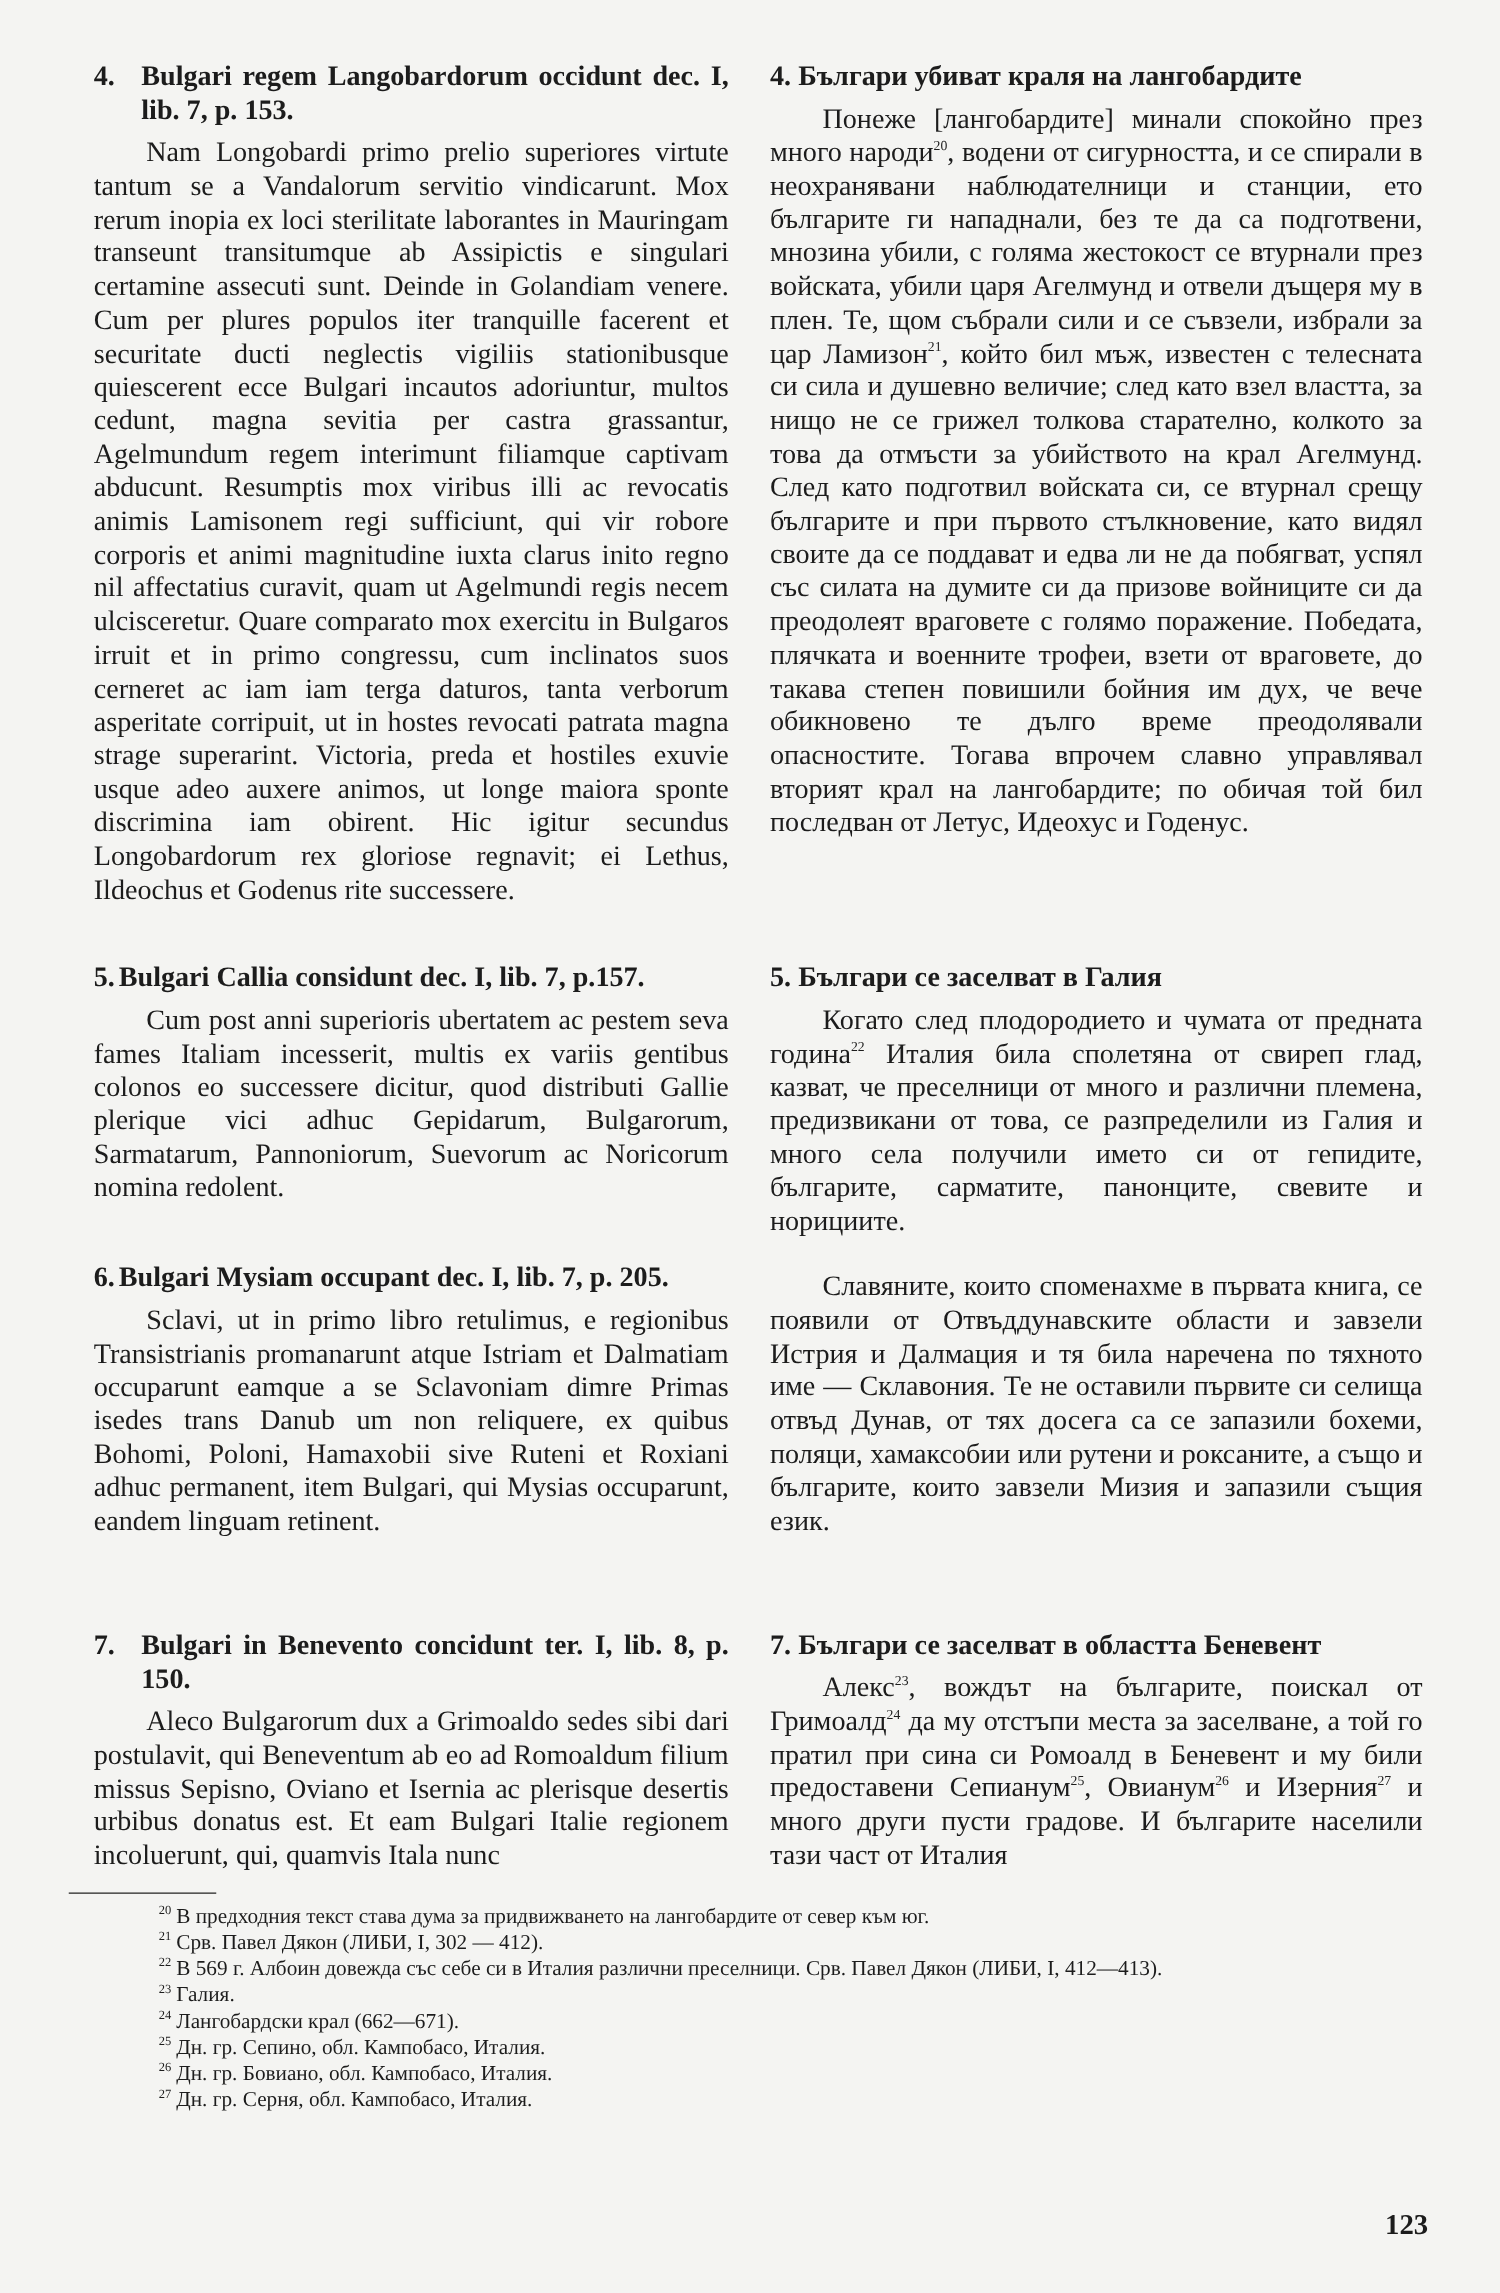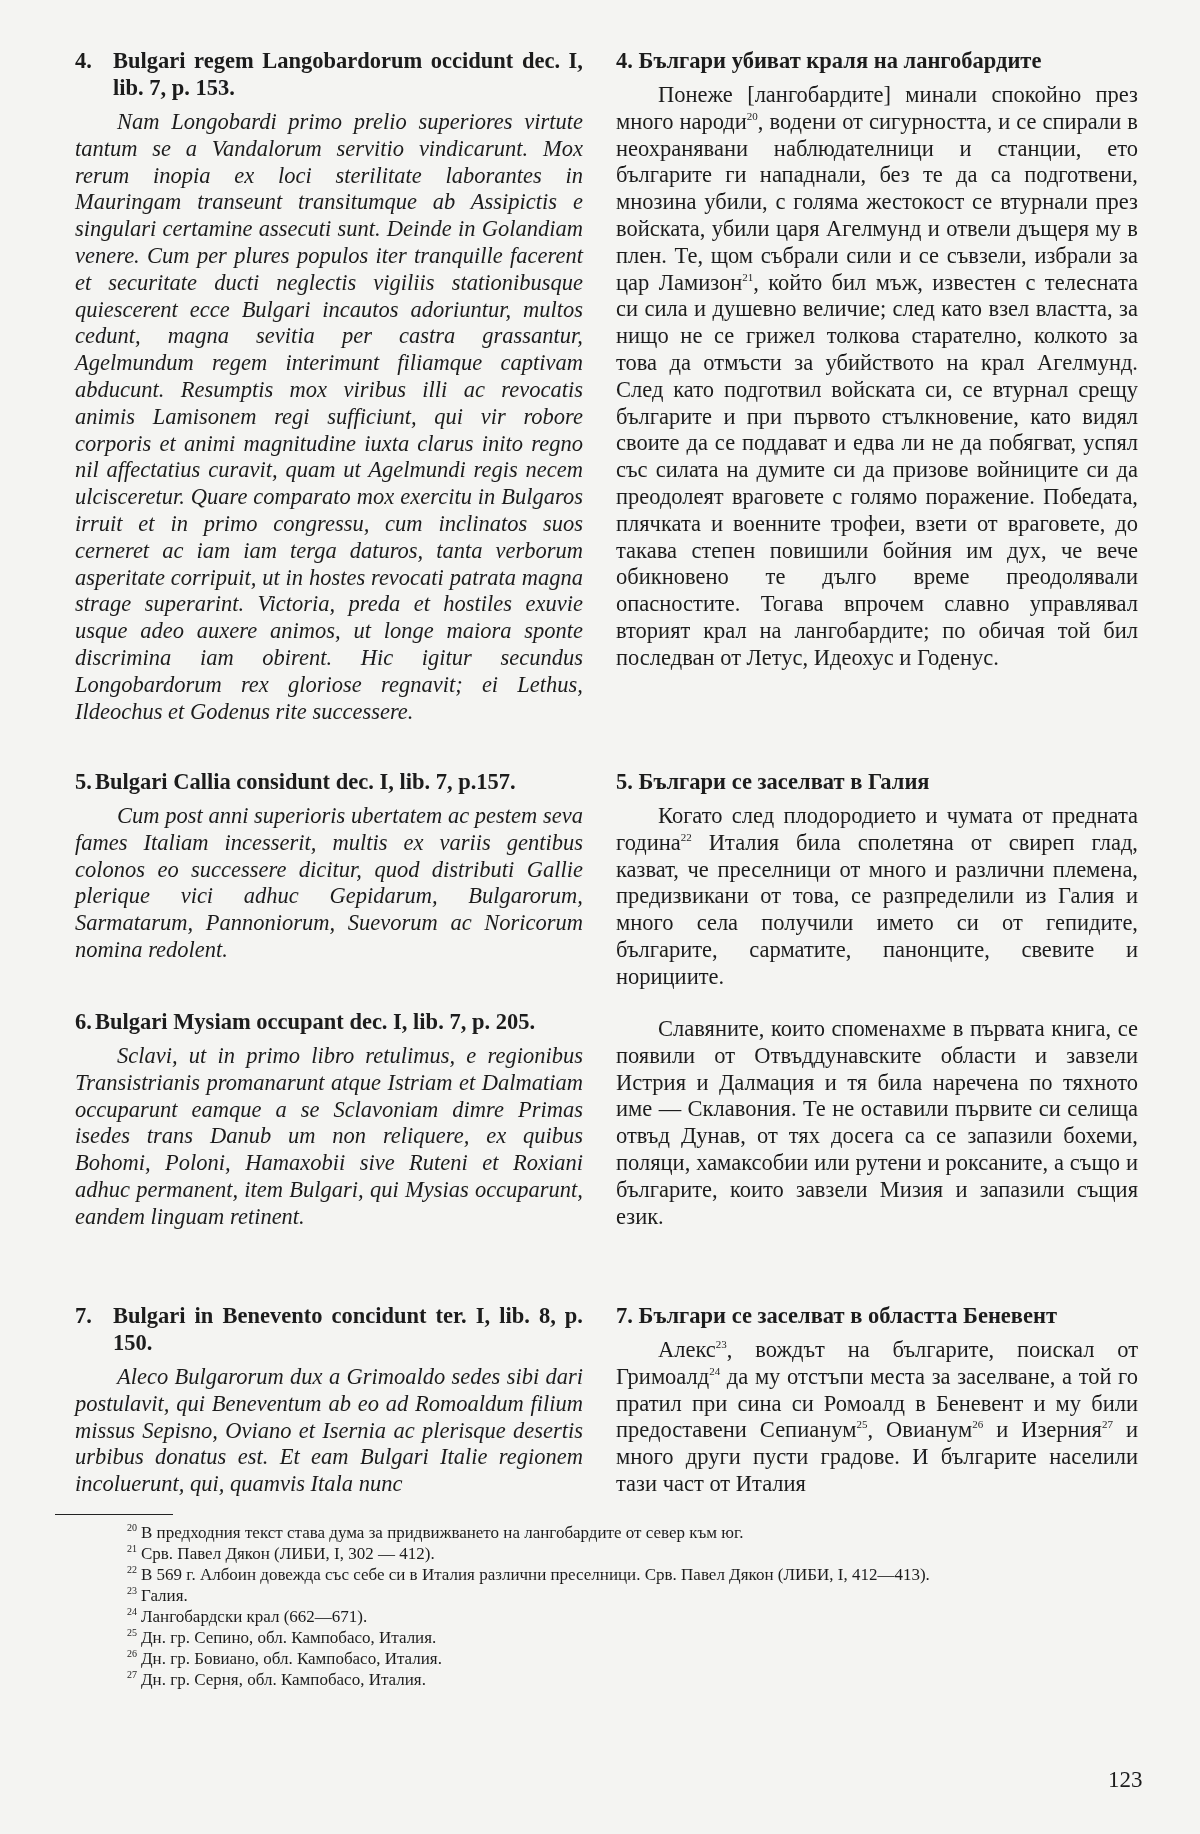--- a/index.html
+++ b/index.html
@@ -27,35 +27,35 @@
     .heading .num.tight { width: 20px; }
     .heading .htext { flex: 1; text-align: justify; text-align-last: left; }
     .body-text {
       font-size: 22.5px;
       line-height: 26.8px;
       text-align: justify;
       hyphens: manual;
       margin: 8px 0 0 0;
       text-indent: 42px;
     }
-    .col-left .body-text { word-spacing: 0px; font-style: italic; }
+    .col-left .body-text { word-spacing: 0px; }
     sup { font-size: 11px; line-height: 0; vertical-align: 9px; }
     .fn-rule {
       position: absolute; left: 55px; top: 1514px;
       width: 118px; height: 0; border-top: 1.5px solid #222;
     }
     .footnotes {
       position: absolute; left: 103px; top: 1522px; width: 1080px;
       font-size: 17px; line-height: 21px; margin-left: 24px;
     }
     .fn { white-space: nowrap; }
     .fn sup { font-size: 10px; vertical-align: 7px; margin-right: 4px; }
     .page-number {
       position: absolute; left: 1108px; top: 1767px;
-      font-size: 23px; font-weight: normal;
+      font-size: 23px; font-weight: bold;
     }
   </style>
 </head>
 <body>
 
 <div class="page">
 
   <div class="col col-left">
     <div class="section" style="top:0">
       <h3 class="heading hang">

